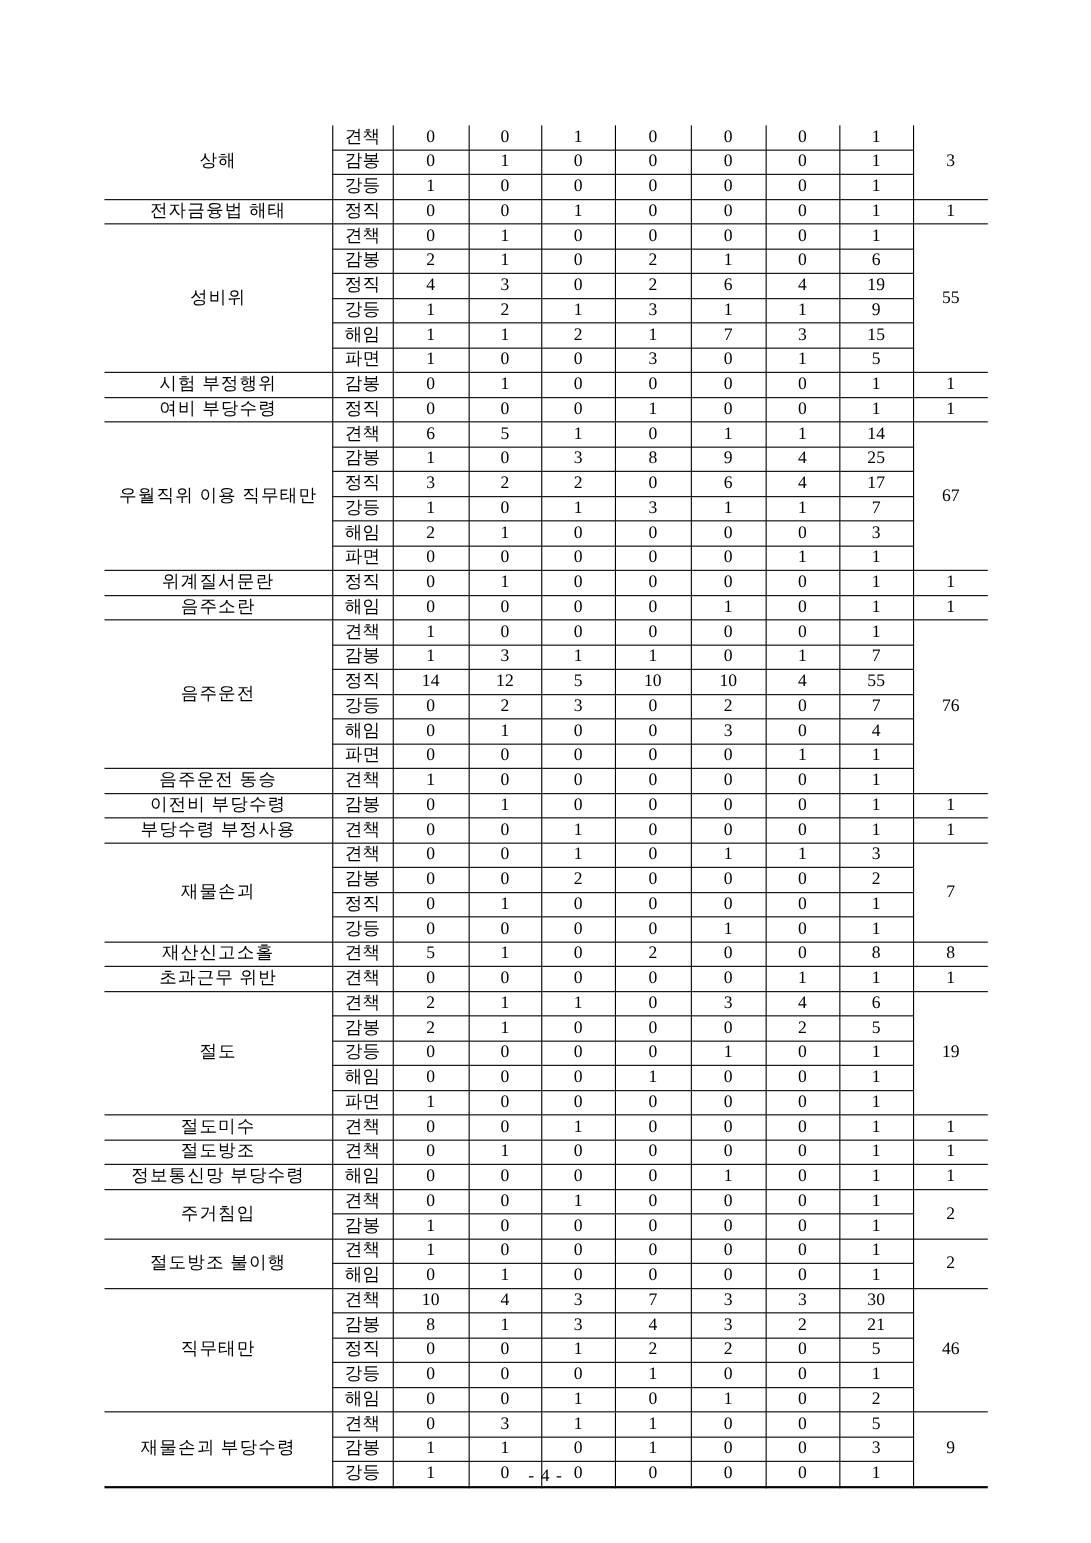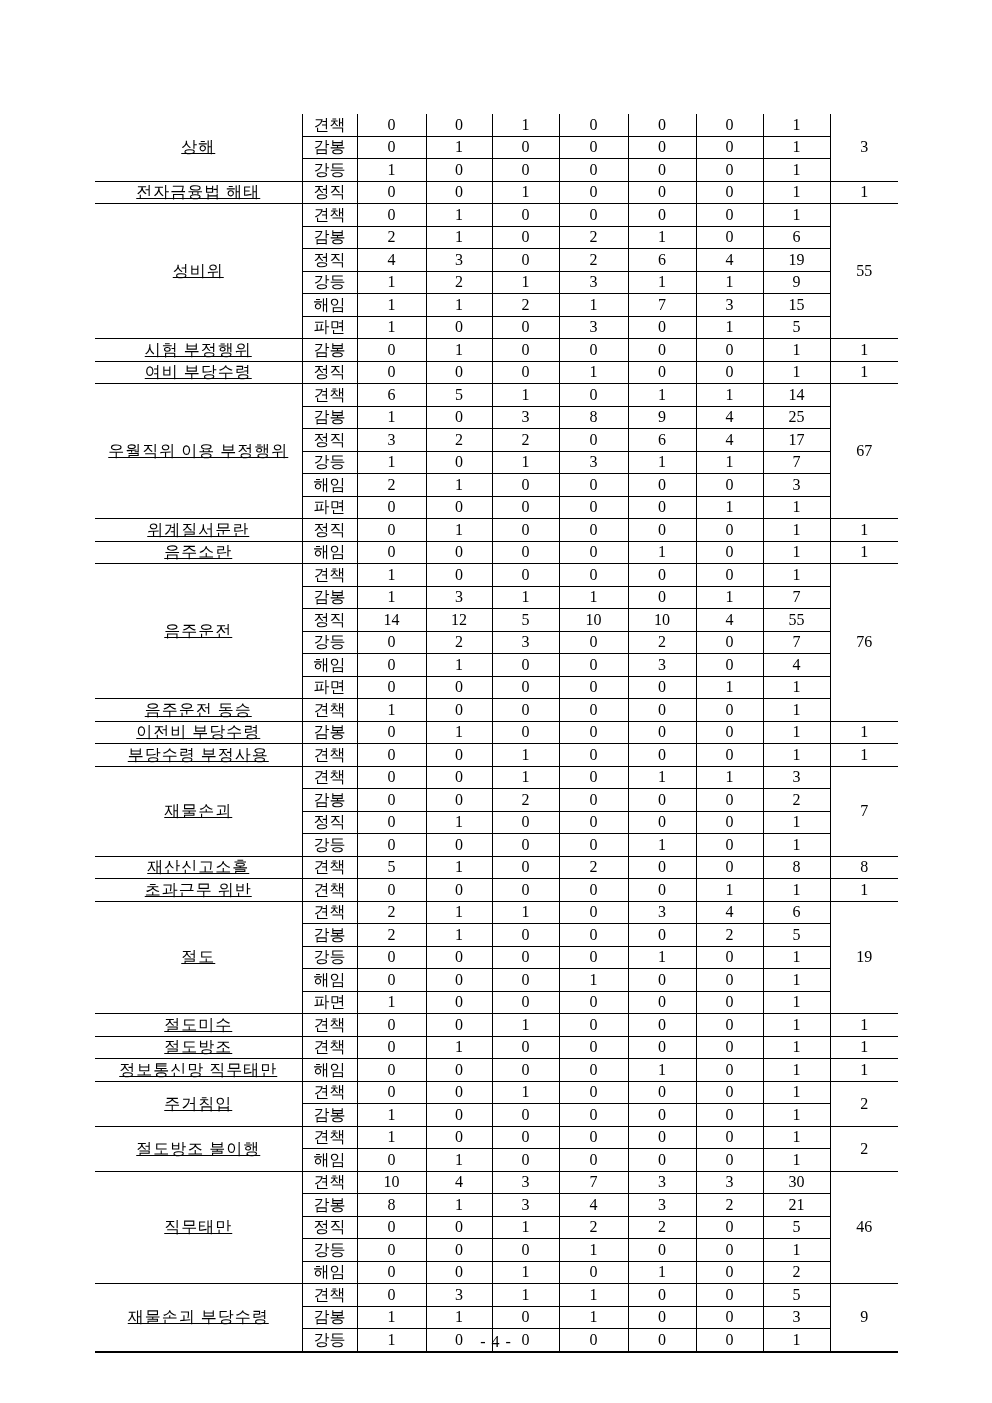--- a/index.html
+++ b/index.html
@@ -35,21 +35,21 @@
     border: 1px solid #000;
     padding: 0;
     height: 21.5px;
     text-align: center;
     vertical-align: middle;
     font-size: 16px;
     line-height: 1;
     overflow: hidden;
     white-space: nowrap;
   }
-  table.disc td.cat   { border-left: 0; letter-spacing: 1px; text-decoration: underline; }
+  table.disc td.cat   { border-left: 0; letter-spacing: 1px; }
   table.disc td.grand { border-right: 0; }
   table.disc tr.first-row td { border-top: 0; }
   .footer {
     position: absolute;
     left: 0;
     right: 0;
     top: 1333px;
     text-align: center;
     font-size: 16px;
     letter-spacing: 1px;
@@ -198,21 +198,21 @@
           <td class="num">0</td>
           <td class="num">0</td>
           <td class="num">0</td>
           <td class="num">1</td>
           <td class="num">0</td>
           <td class="num">0</td>
           <td class="num sum">1</td>
           <td class="grand" rowspan="1">1</td>
         </tr>
         <tr>
-          <td class="cat" rowspan="6">우월직위 이용 부정행위</td>
+          <td class="cat" rowspan="6">우월직위 이용 직무태만</td>
           <td class="type">견책</td>
           <td class="num">6</td>
           <td class="num">5</td>
           <td class="num">1</td>
           <td class="num">0</td>
           <td class="num">1</td>
           <td class="num">1</td>
           <td class="num sum">14</td>
           <td class="grand" rowspan="6">67</td>
         </tr>
@@ -523,21 +523,21 @@
           <td class="num">0</td>
           <td class="num">1</td>
           <td class="num">0</td>
           <td class="num">0</td>
           <td class="num">0</td>
           <td class="num">0</td>
           <td class="num sum">1</td>
           <td class="grand" rowspan="1">1</td>
         </tr>
         <tr>
-          <td class="cat" rowspan="1">정보통신망 직무태만</td>
+          <td class="cat" rowspan="1">정보통신망 부당수령</td>
           <td class="type">해임</td>
           <td class="num">0</td>
           <td class="num">0</td>
           <td class="num">0</td>
           <td class="num">0</td>
           <td class="num">1</td>
           <td class="num">0</td>
           <td class="num sum">1</td>
           <td class="grand" rowspan="1">1</td>
         </tr>

